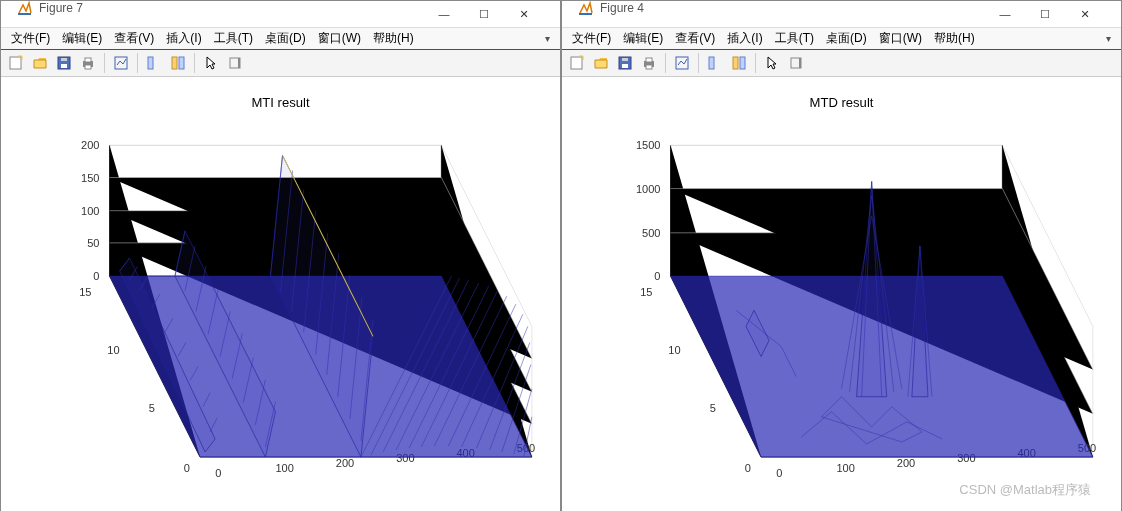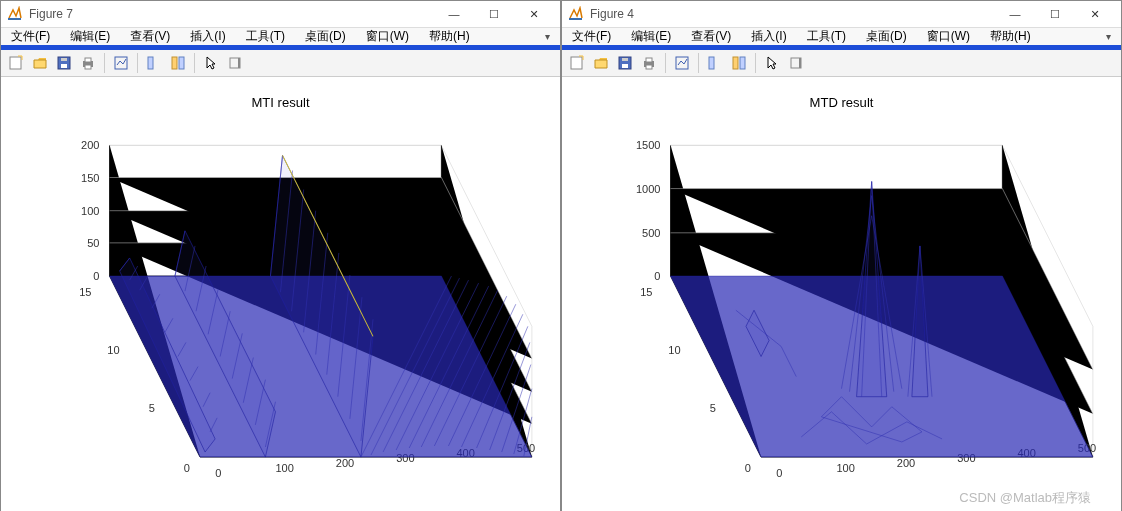--- a/index.html
+++ b/index.html
@@ -1,30 +1,30 @@
 <!DOCTYPE html>
 <html><head>
   <meta charset="utf-8">
   <style>
     * { box-sizing: border-box; margin: 0; padding: 0; }
     body { font-family: "Microsoft YaHei", Arial, sans-serif; background: #f0f0f0; width: 1122px; height: 511px; display: flex; }
     .figure-window { width: 561px; height: 511px; background: #fff; border: 1px solid #888; display: flex; flex-direction: column; }
-    .titlebar { height: 28px; background: #fff; display: flex; align-items: center; padding: 0 6px; border-bottom: 1px solid #ddd; }
+    .titlebar { height: 28px; background: #fff; display: flex; align-items: flex-start; padding: 0 16px; border-bottom: 1px solid #ddd; }
     .app-icon { width: 16px; height: 16px; margin-right: 6px; }
     .title-text { font-size: 12px; color: #555; flex: 1; }
     .win-controls { display: flex; gap: 0; }
     .win-btn { width: 40px; height: 26px; display: flex; align-items: center; justify-content: center; cursor: pointer; font-size: 11px; color: #333; }
-    .menubar { height: 22px; display: flex; align-items: center; padding: 0 4px; background: #f8f8f8; border-bottom: 5px solid #1d4ed8; gap: 8px; }
+    .menubar { height: 22px; display: flex; align-items: center; padding: 0 4px; background: #f8f8f8; border-bottom: 1px solid #1d4ed8; gap: 0; }
     .menu-item { font-size: 12px; padding: 2px 6px; cursor: pointer; color: #000; }
     .dropdown-arrow { margin-left: auto; font-size: 10px; padding: 0 6px; cursor: pointer; color: #555; }
     .toolbar { height: 28px; display: flex; align-items: center; padding: 2px 4px; background: #f4f4f4; border-bottom: 1px solid #ccc; gap: 2px; }
     .tool-btn { width: 22px; height: 22px; display: flex; align-items: center; justify-content: center; cursor: pointer; border-radius: 2px; }
     .tool-sep { width: 1px; height: 20px; background: #ccc; margin: 0 3px; }
     .plot-area { flex: 1; background: #fff; position: relative; display: flex; align-items: center; justify-content: center; padding: 8px; }
-    .watermark { position: absolute; bottom: 8px; right: 30px; font-size: 13px; color: #bbb; font-family: sans-serif; }
+    .watermark { position: absolute; bottom: 16px; right: 30px; font-size: 13px; color: #bbb; font-family: sans-serif; }
     svg.plot { width: 100%; height: 100%; }
     .axis-text { font-size: 11px; fill: #333; font-family: Arial; }
     .plot-title { font-size: 13px; fill: #000; font-family: Arial; }
     .grid-line { stroke: #ccc; stroke-width: 0.5; }
     .axis-line { stroke: #000; stroke-width: 0.8; }
     .surf-line { stroke: #3030b0; stroke-width: 0.5; fill: none; }
     .surf-peak { stroke: #2020a0; stroke-width: 0.6; fill: rgba(60,60,200,0.08); }
     .surf-floor { stroke: #2020a0; stroke-width: 0.4; fill: rgba(40,40,180,0.7); }
   </style>
 </head>

